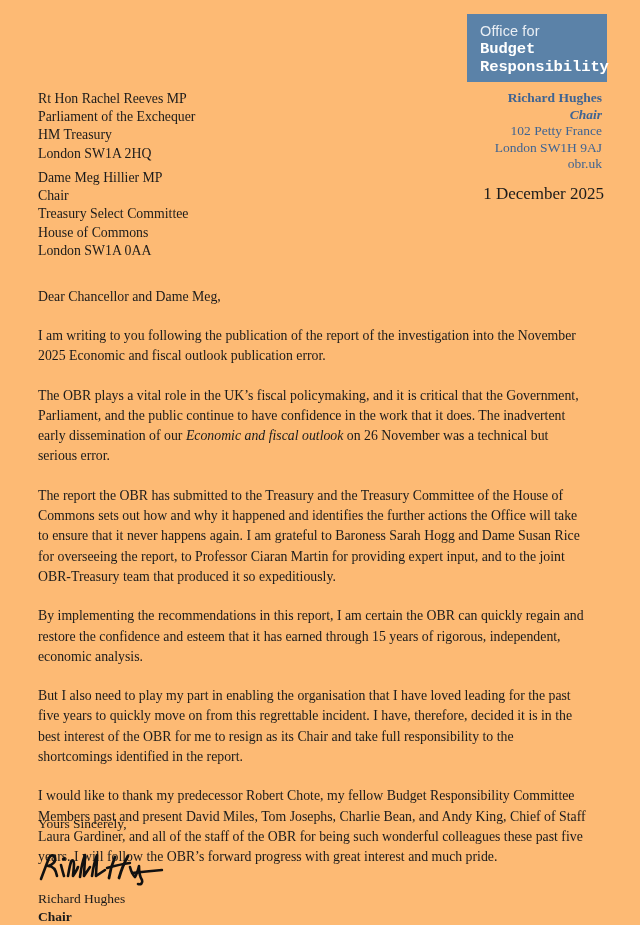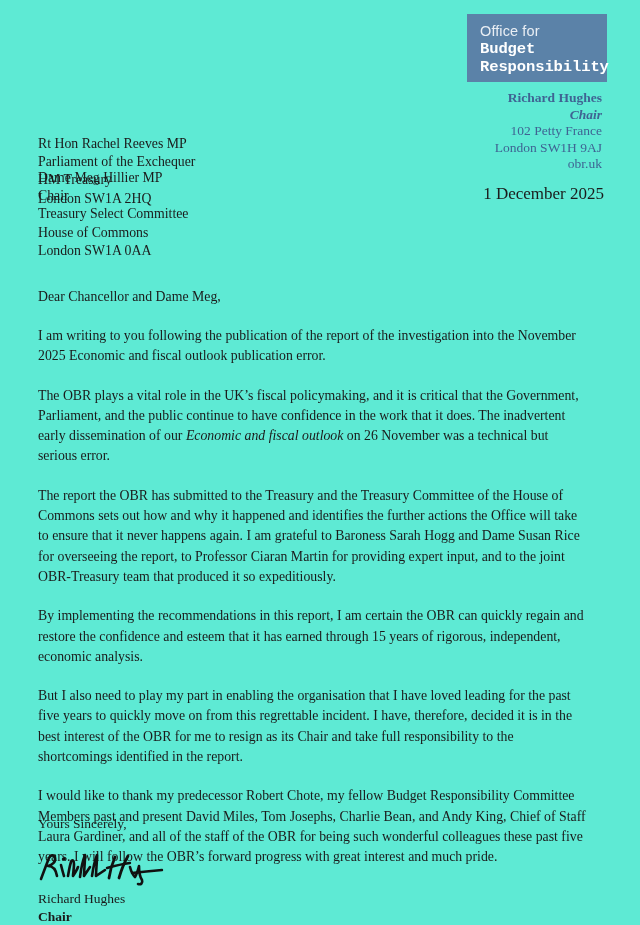--- a/index.html
+++ b/index.html
@@ -4,21 +4,21 @@
 <style>
   html, body {
     margin: 0;
     padding: 0;
     background: #ffffff;
   }
   .page {
     position: relative;
     width: 640px;
     height: 925px;
-    background: #5eead4;
+    background: #fdba74;
     overflow: hidden;
     font-family: "Liberation Serif", "DejaVu Serif", serif;
     color: #1b1b1b;
   }
 
   
   .logo-block {
     position: absolute;
     left: 467px;
     top: 14px;
@@ -68,21 +68,21 @@
   }
 
   
   .address {
     position: absolute;
     left: 38px;
     font-size: 13.8px;
     line-height: 18.2px;
     color: #1b1b1b;
   }
-  .address-1 { top: 90px; margin-top: 45px; }
+  .address-1 { top: 90px; }
   .address-2 { top: 169px; }
   .address div { white-space: nowrap; }
 
   
   .body-area {
     position: absolute;
     left: 38px;
     top: 287px;
     width: 549px;
   }

